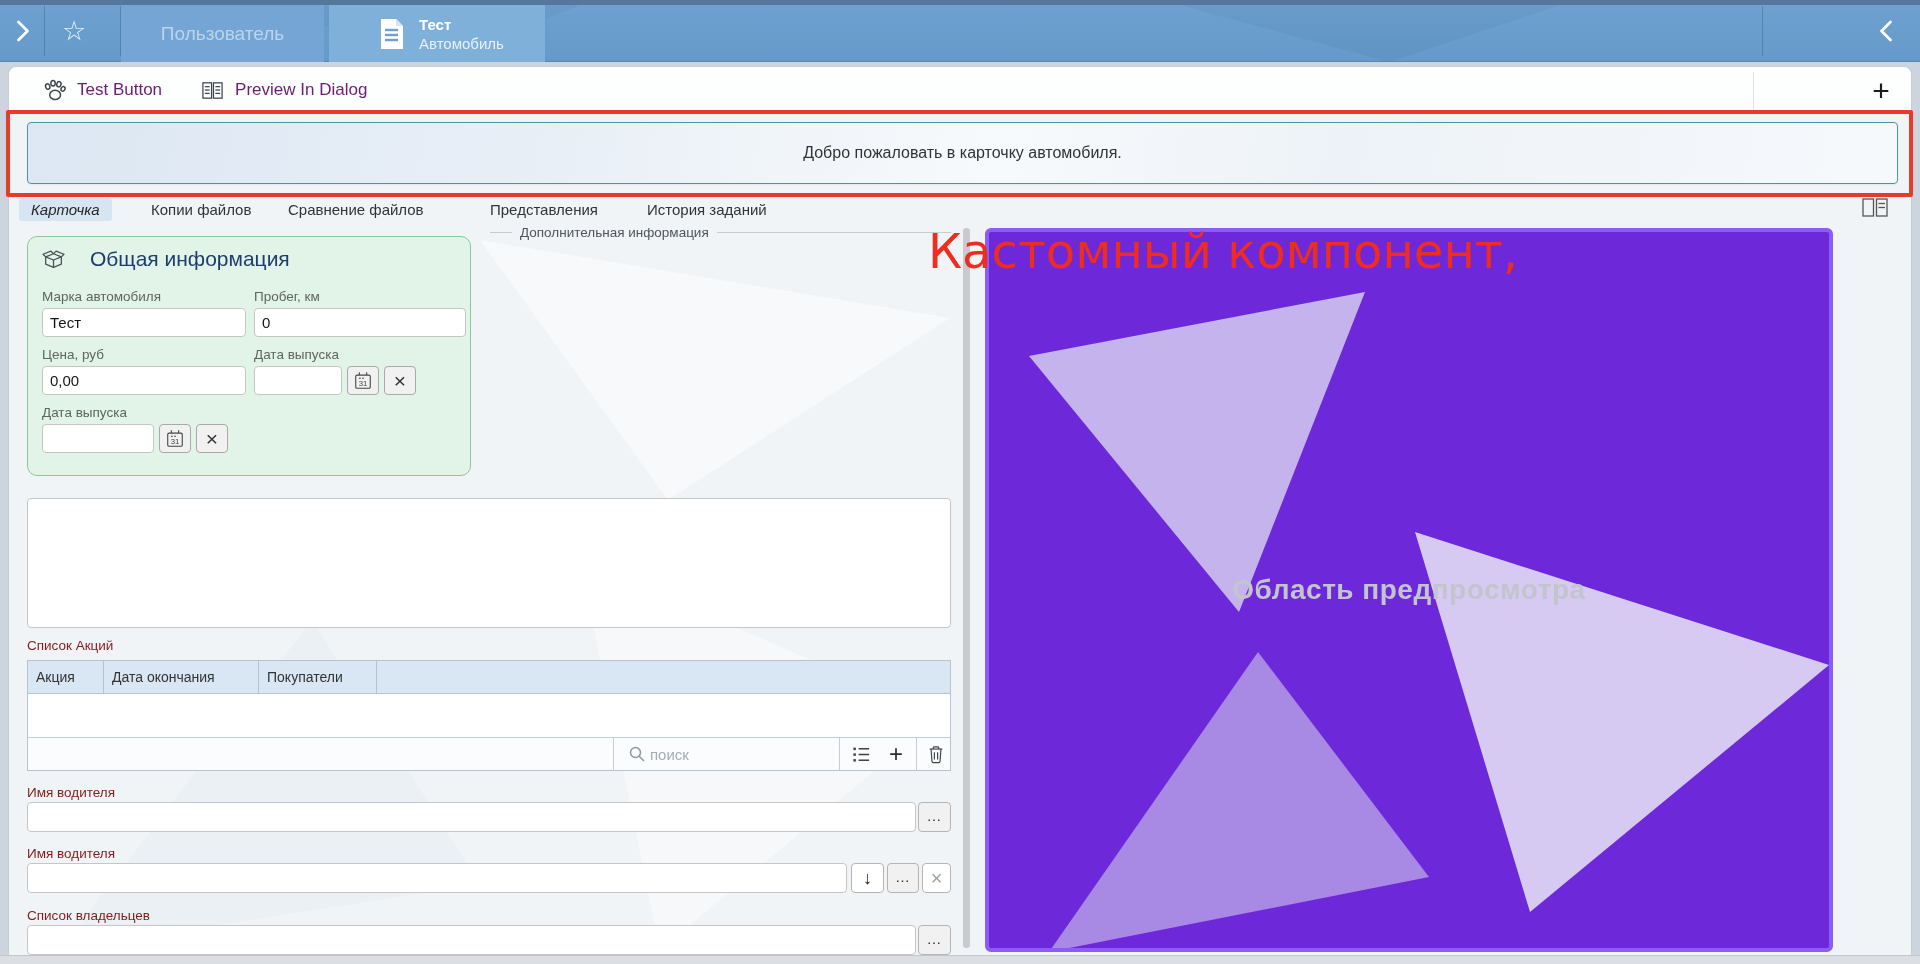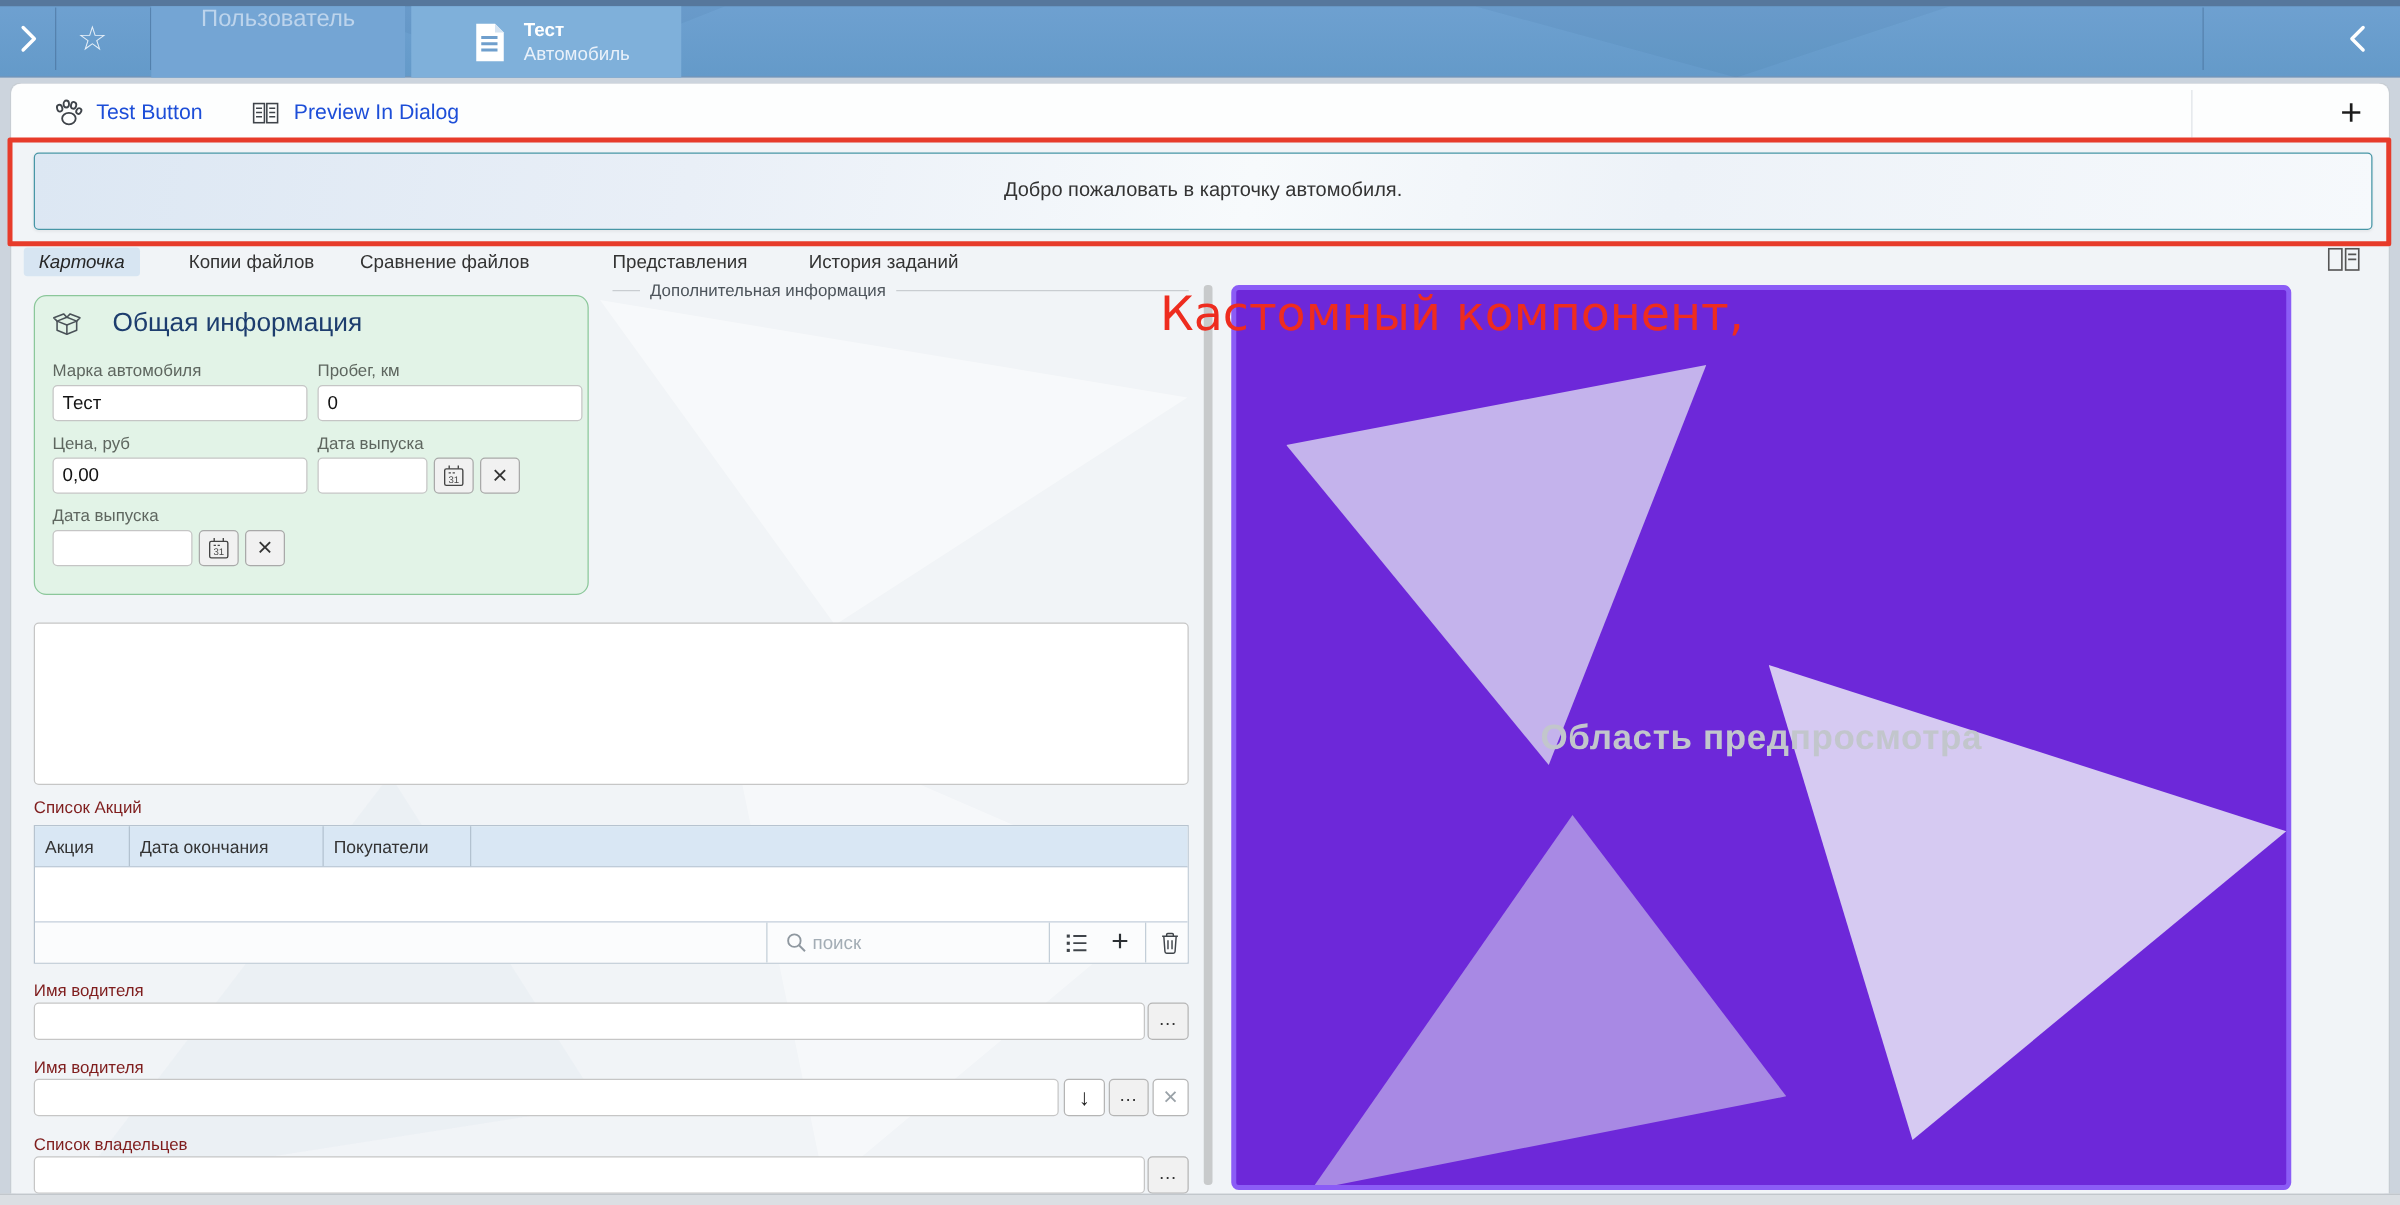--- a/index.html
+++ b/index.html
@@ -10,48 +10,48 @@
 
   
   .topbar { left:0; top:0; width:1920px; height:62px;
     background:linear-gradient(#6fa1d1,#649ac9); border-bottom:1px solid #5b86b3; z-index:5; }
   .topstrip { left:0; top:0; width:1920px; height:5px; background:#56779c; }
   .bar-facet { clip-path:polygon(0 0,100% 0,55% 100%); background:rgba(20,50,90,.05); }
   .tb-sep { width:1px; top:6px; height:50px; background:rgba(60,95,135,.45); }
   .tb-btn { display:flex; align-items:center; justify-content:center; cursor:pointer; }
   .star-glyph { font-size:27px; color:#e9f1f9; line-height:1; }
   .tab-user { left:121px; top:5px; width:203px; height:57px; background:#74a5d4;
-    display:flex; align-items:flex-start; justify-content:center; }
+    display:flex; align-items:center; justify-content:center; }
   .tab-user span { font-size:19px; color:#bdd4ec; }
   .tab-card { left:329px; top:5px; width:216px; height:57px; background:#7fb0da;
     display:flex; align-items:center; padding-left:50px; gap:14px; }
   .tab-card .t1 { font-size:15px; font-weight:bold; color:#ffffff; line-height:19px; }
   .tab-card .t2 { font-size:15px; color:#e9f1fa; line-height:19px; }
 
   
   .sheet { left:8px; top:66px; width:1904px; height:889px; background:#f1f4f7;
     border:1px solid #c7cdd3; border-bottom:none; border-radius:8px 8px 0 0; z-index:1; }
   .toolbar { left:9px; top:67px; width:1902px; height:47px; background:#fdfefe;
     border-radius:8px 8px 0 0; border-bottom:1px solid #e4e8ec; display:flex; align-items:center;
     padding-left:33px; gap:38px; z-index:2; }
   .toolbtn { display:flex; align-items:center; gap:10px; cursor:pointer; }
-  .toolbtn span { font-size:17px; color:#1d4ed8; }
+  .toolbtn span { font-size:17px; color:#701a75; }
   .toolbar-sep { left:1753px; top:72px; width:1px; height:38px; background:#dfe3e7; z-index:2; }
   .plus-btn { left:1862px; top:72px; width:38px; height:38px; display:flex; align-items:center;
     justify-content:center; font-size:30px; font-weight:200; color:#1c1c1c; cursor:pointer; z-index:2; }
 
   
   .banner { left:27px; top:122px; width:1871px; height:62px; border:1px solid #4796a6; border-radius:4px;
     background:linear-gradient(100deg,#dce7f3 0%,#e9eff7 28%,#f7fafc 52%,#edf2f8 70%,#f6f9fc 100%);
     display:flex; align-items:center; justify-content:center; z-index:3; box-shadow:0 1px 2px rgba(0,0,0,.05); }
   .banner span { font-size:16px; color:#333; }
   .redrect { left:6px; top:110px; width:1907px; height:87px; border:4px solid #e73b2a;
     border-radius:2px; z-index:50; pointer-events:none; }
   .annotation { left:928px; top:224px; z-index:60; font-family:"DejaVu Sans",sans-serif;
-    font-size:38px; line-height:55px; color:#ee2c1f; white-space:nowrap; }
+    font-size:48px; line-height:55px; color:#ee2c1f; white-space:nowrap; }
 
   
   .cardtab { top:201px; font-size:15px; color:#333; cursor:pointer; z-index:2; white-space:nowrap; }
   .cardtab.active { top:198px; background:#d7e5f2; border-radius:3px; padding:3px 12px; color:#272727; }
   .split-btn { left:1862px; top:198px; z-index:2; cursor:pointer; }
 
   
   .facet { z-index:1; pointer-events:none; }
   .greenbox { left:27px; top:236px; width:444px; height:240px; background:#e2f3e7;
     border:1px solid #8bc79a; border-radius:10px; padding:10px 14px; z-index:2; }

